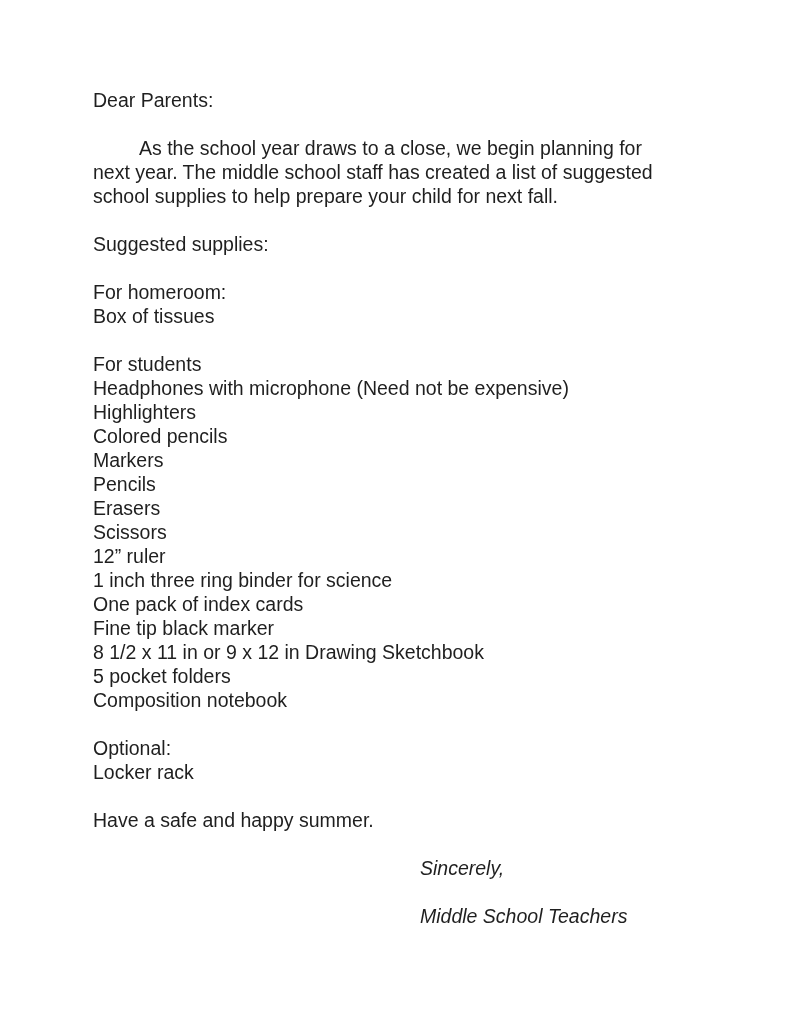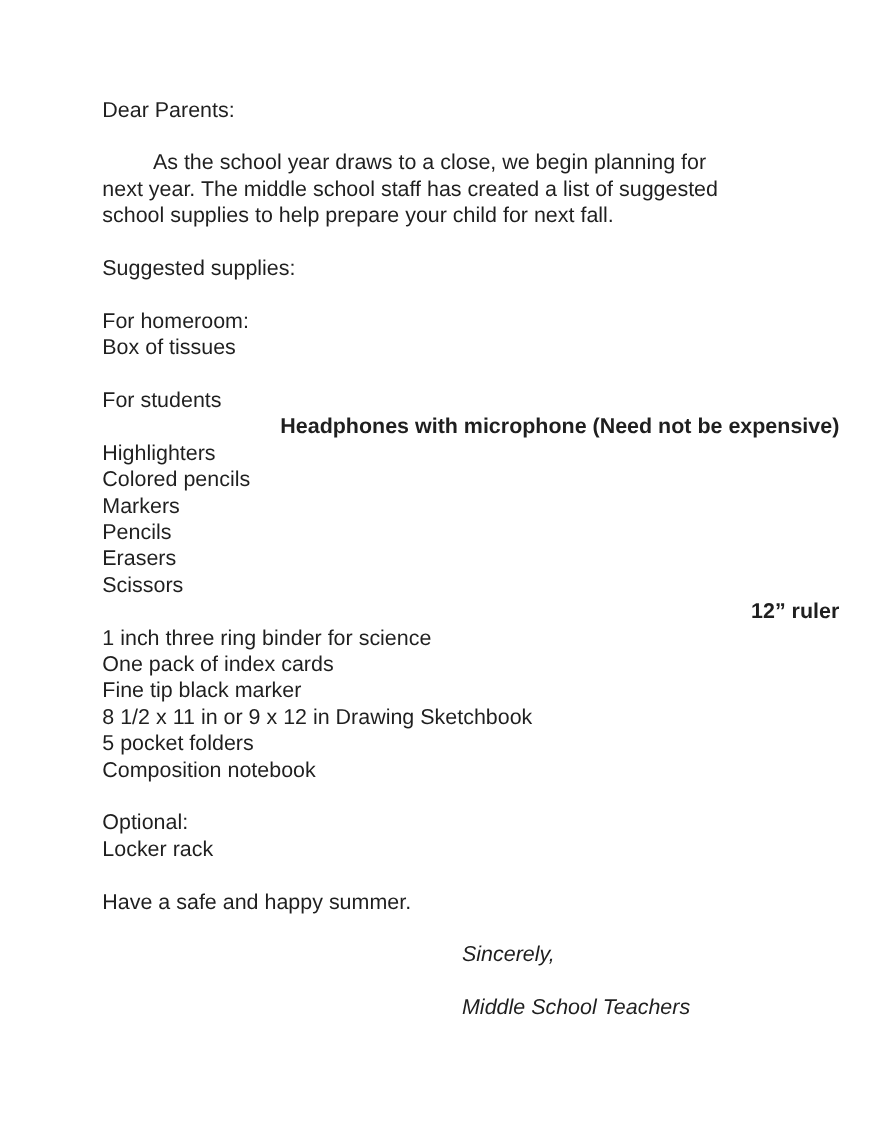--- a/index.html
+++ b/index.html
@@ -23,22 +23,21 @@
     left: 93px;
     right: 60px;
     font-size: 19.5px;
     line-height: 24px;
     white-space: pre-wrap;
   }
   .line {
     min-height: 24px;
   }
   .line.bold {
-    font-weight: bold;
-    text-align: right;
+    font-weight: normal;
   }
   .line.indent-tab {
     padding-left: 46px;
   }
   .line.indent-signature {
     padding-left: 327px;
     font-style: italic;
   }
 </style>
 </head>

